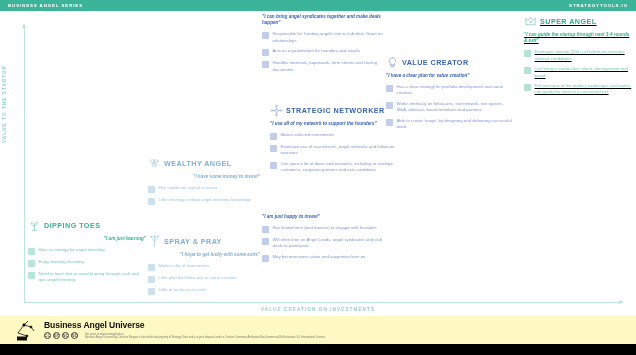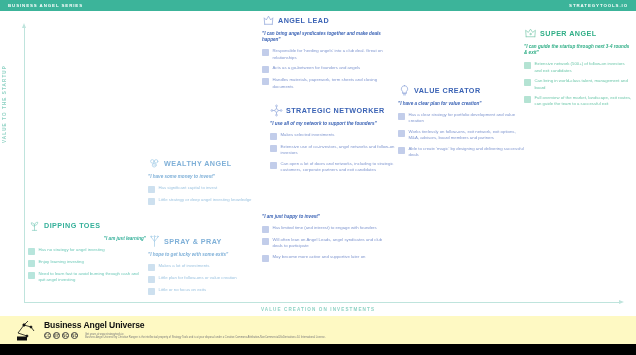--- a/index.html
+++ b/index.html
@@ -127,21 +127,21 @@
   .bullet-text {
     font-size: 4.3px;
     line-height: 1.45;
   }
 
   
   .c-teal  .card-title, .c-teal  .card-quote { color: #35b09a; text-align: right; }
   .c-teal  .bullet-text { color: #6dc9b8; }
   .c-teal  .bullet-box  { background: #b7e5dc; }
 
-  .c-lblue .card-title, .c-lblue .card-quote { color: #7fb0d8; }
+  .c-lblue .card-title, .c-lblue .card-quote { color: #7fb0d8; text-align: right; }
   .c-lblue .bullet-text { color: #9cc3e0; }
   .c-lblue .bullet-box  { background: #cde0ef; }
 
   .c-blue  .card-title, .c-blue  .card-quote { color: #3b63b5; }
   .c-blue  .bullet-text { color: #7f96cf; }
   .c-blue  .bullet-box  { background: #c2cdea; }
 
   .c-green .card-title, .c-green .card-quote { color: #2fae86; }
   .c-green .bullet-text { color: #6fc8ab; }
   .c-green .bullet-box  { background: #b4e3d3; }
@@ -317,45 +317,36 @@
         <div class="bullet-box"></div>
         <div class="bullet-text">Extensive use of co-investors, angel networks and follow-on investors</div>
       </div>
       <div class="bullet">
         <div class="bullet-box"></div>
         <div class="bullet-text">Can open a lot of doors and networks, including to strategic customers, corporate partners and exit candidates</div>
       </div>
     </div>
 
     <div class="card c-blue" style="left:262px; top:3px; width:130px;">
-      <div class="card-head">
-        <svg class="card-icon" width="13" height="13" viewBox="0 0 24 24">
-          <g stroke="#8ba2d8" stroke-width="1.3" fill="none" stroke-linecap="round">
-            <path d="M5 19h14"></path>
-              <path d="M5 19L4 7l4 4 4-7 4 7 4-4-1 12"></path>
-          </g>
-        </svg>
-        <div class="card-title">ANGEL LEAD</div>
-      </div>
       <div class="card-quote">"I can bring angel syndicates together and make deals happen"</div>
       <div class="bullet">
         <div class="bullet-box"></div>
         <div class="bullet-text">Responsible for 'herding angels' into a club deal. Great on relationships</div>
       </div>
       <div class="bullet">
         <div class="bullet-box"></div>
         <div class="bullet-text">Acts as a go-between for founders and angels</div>
       </div>
       <div class="bullet">
         <div class="bullet-box"></div>
         <div class="bullet-text">Handles materials, paperwork, term sheets and closing documents</div>
       </div>
     </div>
 
-    <div class="card c-blue" style="left:398px; top:45px; width:126px;margin-top:28px;">
+    <div class="card c-blue" style="left:386px; top:45px; width:126px;">
       <div class="card-head">
         <svg class="card-icon" width="13" height="13" viewBox="0 0 24 24">
           <g stroke="#8ba2d8" stroke-width="1.3" fill="none" stroke-linecap="round">
             <path d="M9 17h6"></path>
               <path d="M10 20h4"></path>
             <path d="M12 3a6 6 0 0 0-3.5 10.8V17h7v-3.2A6 6 0 0 0 12 3z"></path>
           </g>
         </svg>
         <div class="card-title">VALUE CREATOR</div>
       </div>
@@ -367,21 +358,21 @@
       <div class="bullet">
         <div class="bullet-box"></div>
         <div class="bullet-text">Works tirelessly on follow-ons, exit network, exit options, M&amp;A, advisors, board members and partners</div>
       </div>
       <div class="bullet">
         <div class="bullet-box"></div>
         <div class="bullet-text">Able to create 'magic' by designing and delivering successful deals</div>
       </div>
     </div>
 
-    <div class="card c-green" style="left:524px; top:16px; width:108px;">
+    <div class="card c-green" style="left:524px; top:4px; width:108px;text-decoration:underline;">
       <div class="card-head">
         <svg class="card-icon" width="13" height="13" viewBox="0 0 24 24">
           <g stroke="#7ac9ad" stroke-width="1.3" fill="none" stroke-linecap="round">
             <path d="M4 18h16"></path>
               <path d="M4 18L3 6l5 4 4-6 4 6 5-4-1 12"></path>
             <circle cx="12" cy="13" r="1.3"></circle>
           </g>
         </svg>
         <div class="card-title">SUPER ANGEL</div>
       </div>

